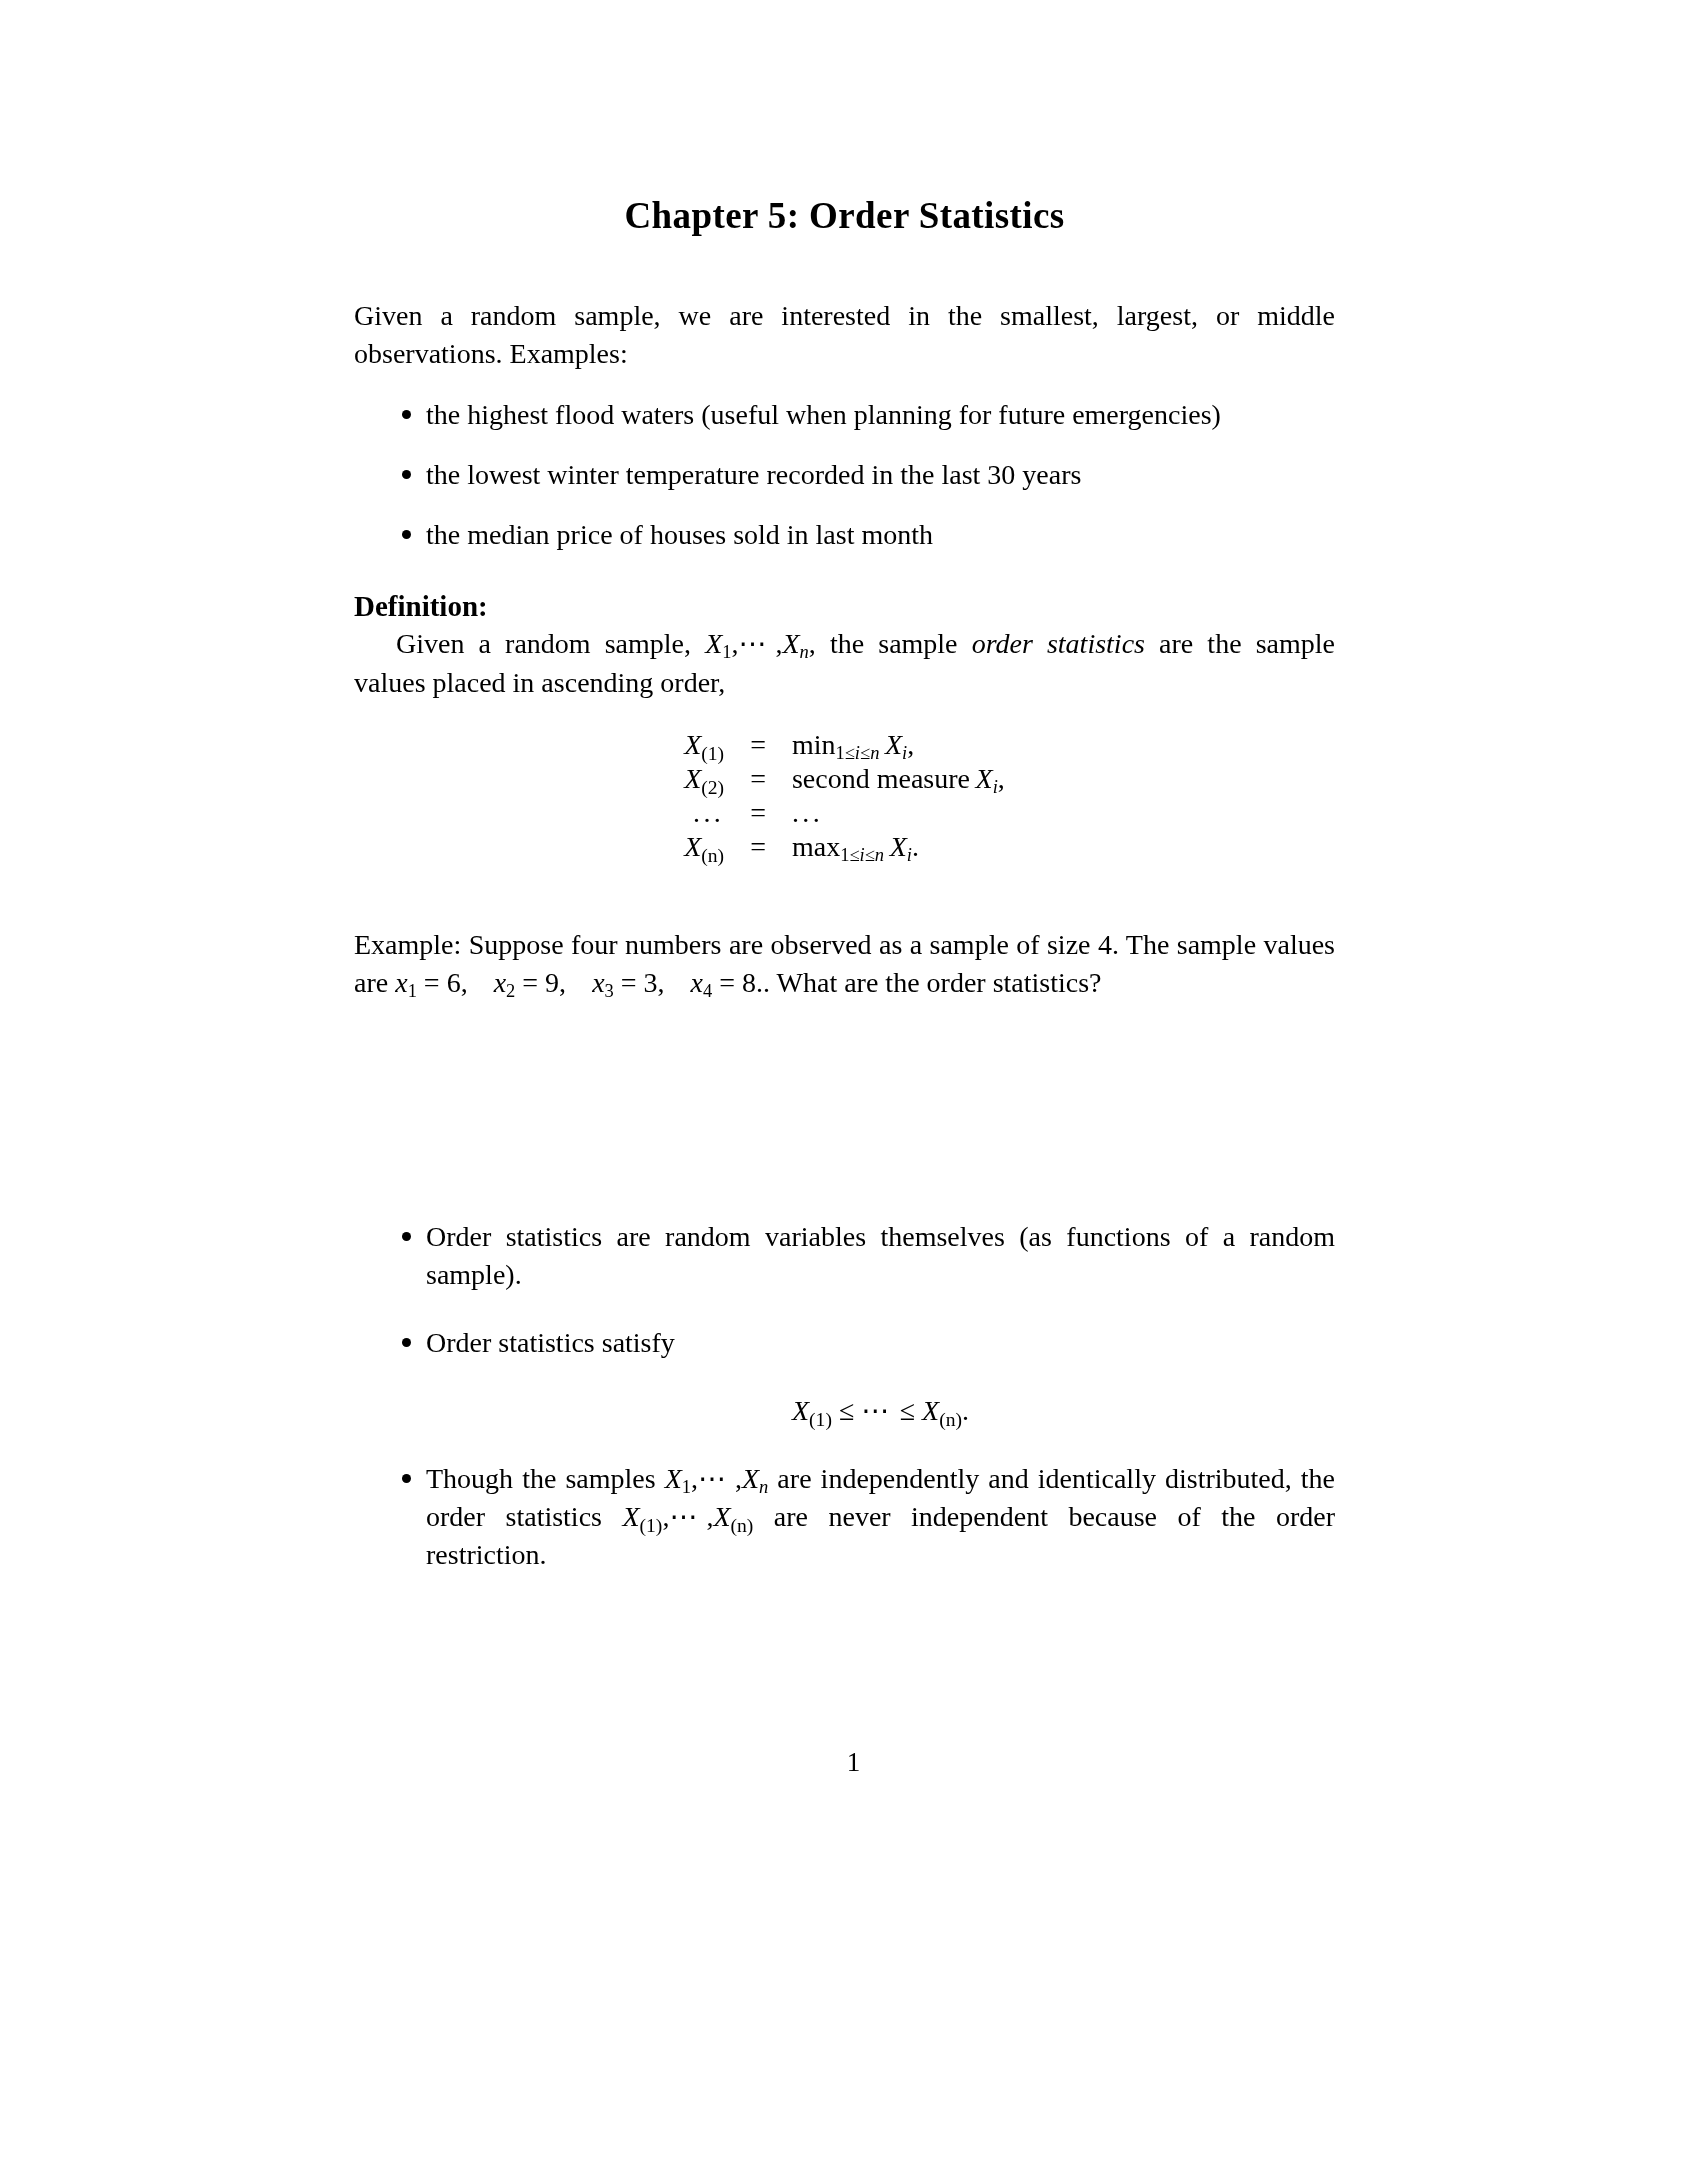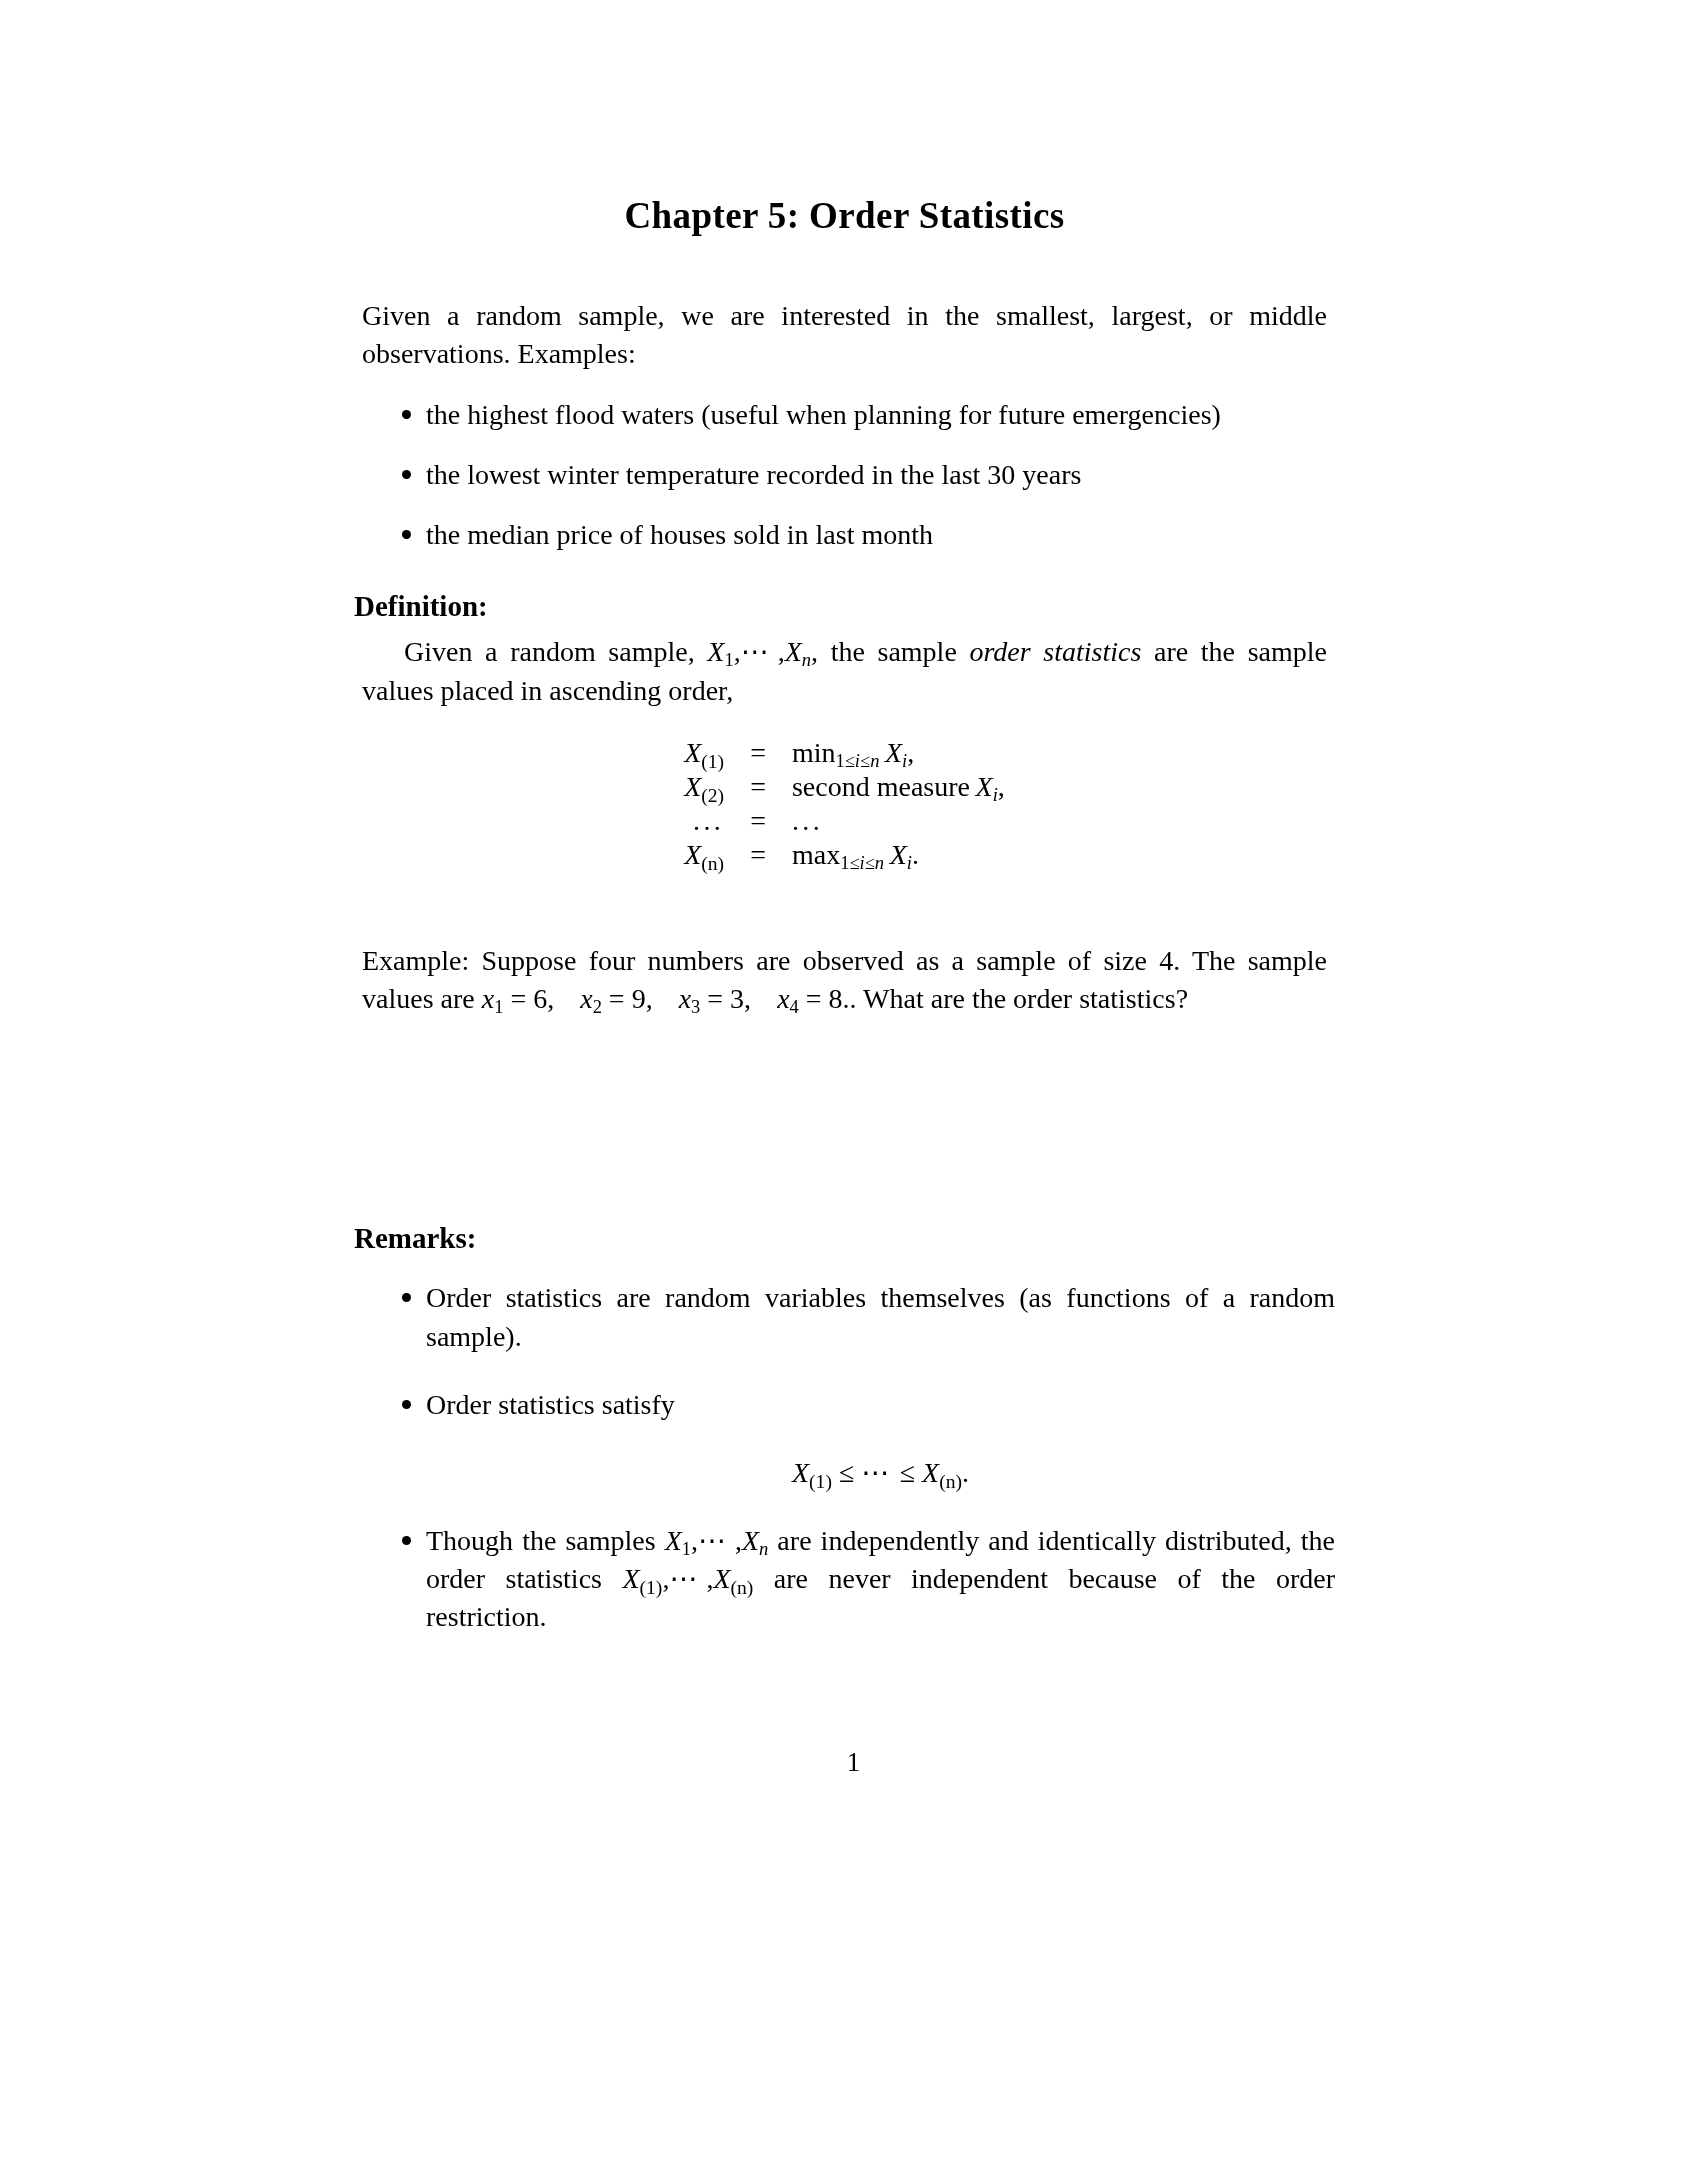--- a/index.html
+++ b/index.html
@@ -36,21 +36,21 @@
   .doc-title {
     text-align: center;
     font-size: 37px;
     font-weight: bold;
     letter-spacing: 0.4px;
     margin: 0 0 59px 0;
     line-height: 1.2;
   }
 
   p.para {
-    margin: 8px;
+    margin: 0;
     font-size: 28px;
     line-height: 1.36;
     text-align: justify;
     text-justify: inter-word;
   }
 
   p.para.indent {
     text-indent: 42px;
   }
   .gap-md { height: 34px; }
@@ -214,21 +214,20 @@
         <div class="cell-r math"><span class="mop">max</span><sub class="s up">1≤<i>i</i>≤<i>n</i></sub> <span class="mi">X</span><sub class="s">i</sub><span class="up">.</span></div>
       </div>
     </div>
 
     <div class="gap-lg"></div>
 
     <p class="para"><span>Example:</span><span>  Suppose four numbers are observed as a sample of size 4.  The sample values are </span><span class="math"><span class="mi">x</span><sub class="s up">1</sub><span class="up"> = 6,</span></span><span style="display:inline-block;width:26px"></span><span class="math"><span class="mi">x</span><sub class="s up">2</sub><span class="up"> = 9,</span></span><span style="display:inline-block;width:26px"></span><span class="math"><span class="mi">x</span><sub class="s up">3</sub><span class="up"> = 3,</span></span><span style="display:inline-block;width:26px"></span><span class="math"><span class="mi">x</span><sub class="s up">4</sub><span class="up"> = 8</span></span><span>.. What are the order statistics?</span></p>
 
     <div class="blank-work"></div>
 
-    <p class="section-head">Remarks:</p>
 
     <ul class="bullets remarks">
 
       <li>
         <span class="dot"></span>
         <span>Order statistics are random variables themselves (as functions of a random sample).</span>
       </li>
 
       <li>
         <span class="dot"></span>

